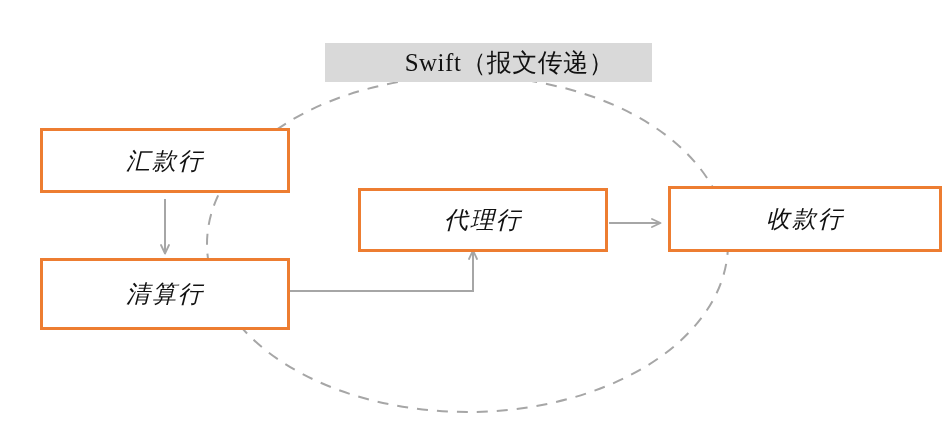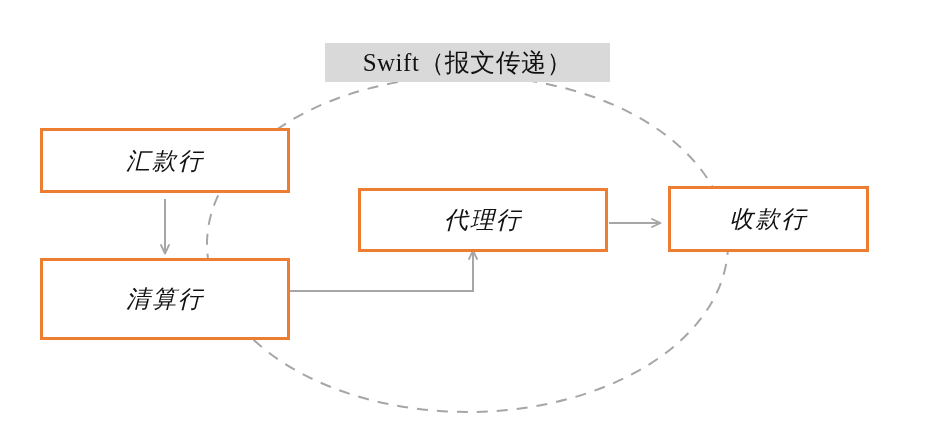--- a/index.html
+++ b/index.html
@@ -27,30 +27,31 @@
     font-style:italic;
   }
   .node span{
     display:block;
     font-size:24px;
     line-height:1;
     white-space:nowrap;
   }
 
   #node-remitting{ left:40px;  top:128px; width:250px; height:65px; }
-  #node-clearing { left:40px;  top:258px; width:250px; height:82px; }
+  #node-clearing { left:40px;  top:258px; width:250px; height:72px; }
   #node-agent    { left:358px; top:188px; width:250px; height:64px; }
-  #node-receiving{ left:668px; top:186px; width:201px; height:66px; }
+  #node-receiving{ left:668px; top:186px; width:274px; height:66px; }
 
   #swift-label{
     position:absolute;
     left:325px;top:43px;width:285px;height:39px;
     background:#d9d9d9;
     display:flex;align-items:center;justify-content:center;
     color:#111111;
+    padding-left:42px;
   }
   #swift-label span{
     font-size:25px;
     line-height:1;
     white-space:nowrap;
     letter-spacing:0.5px;
   }
 </style>
 </head>
 <body>

